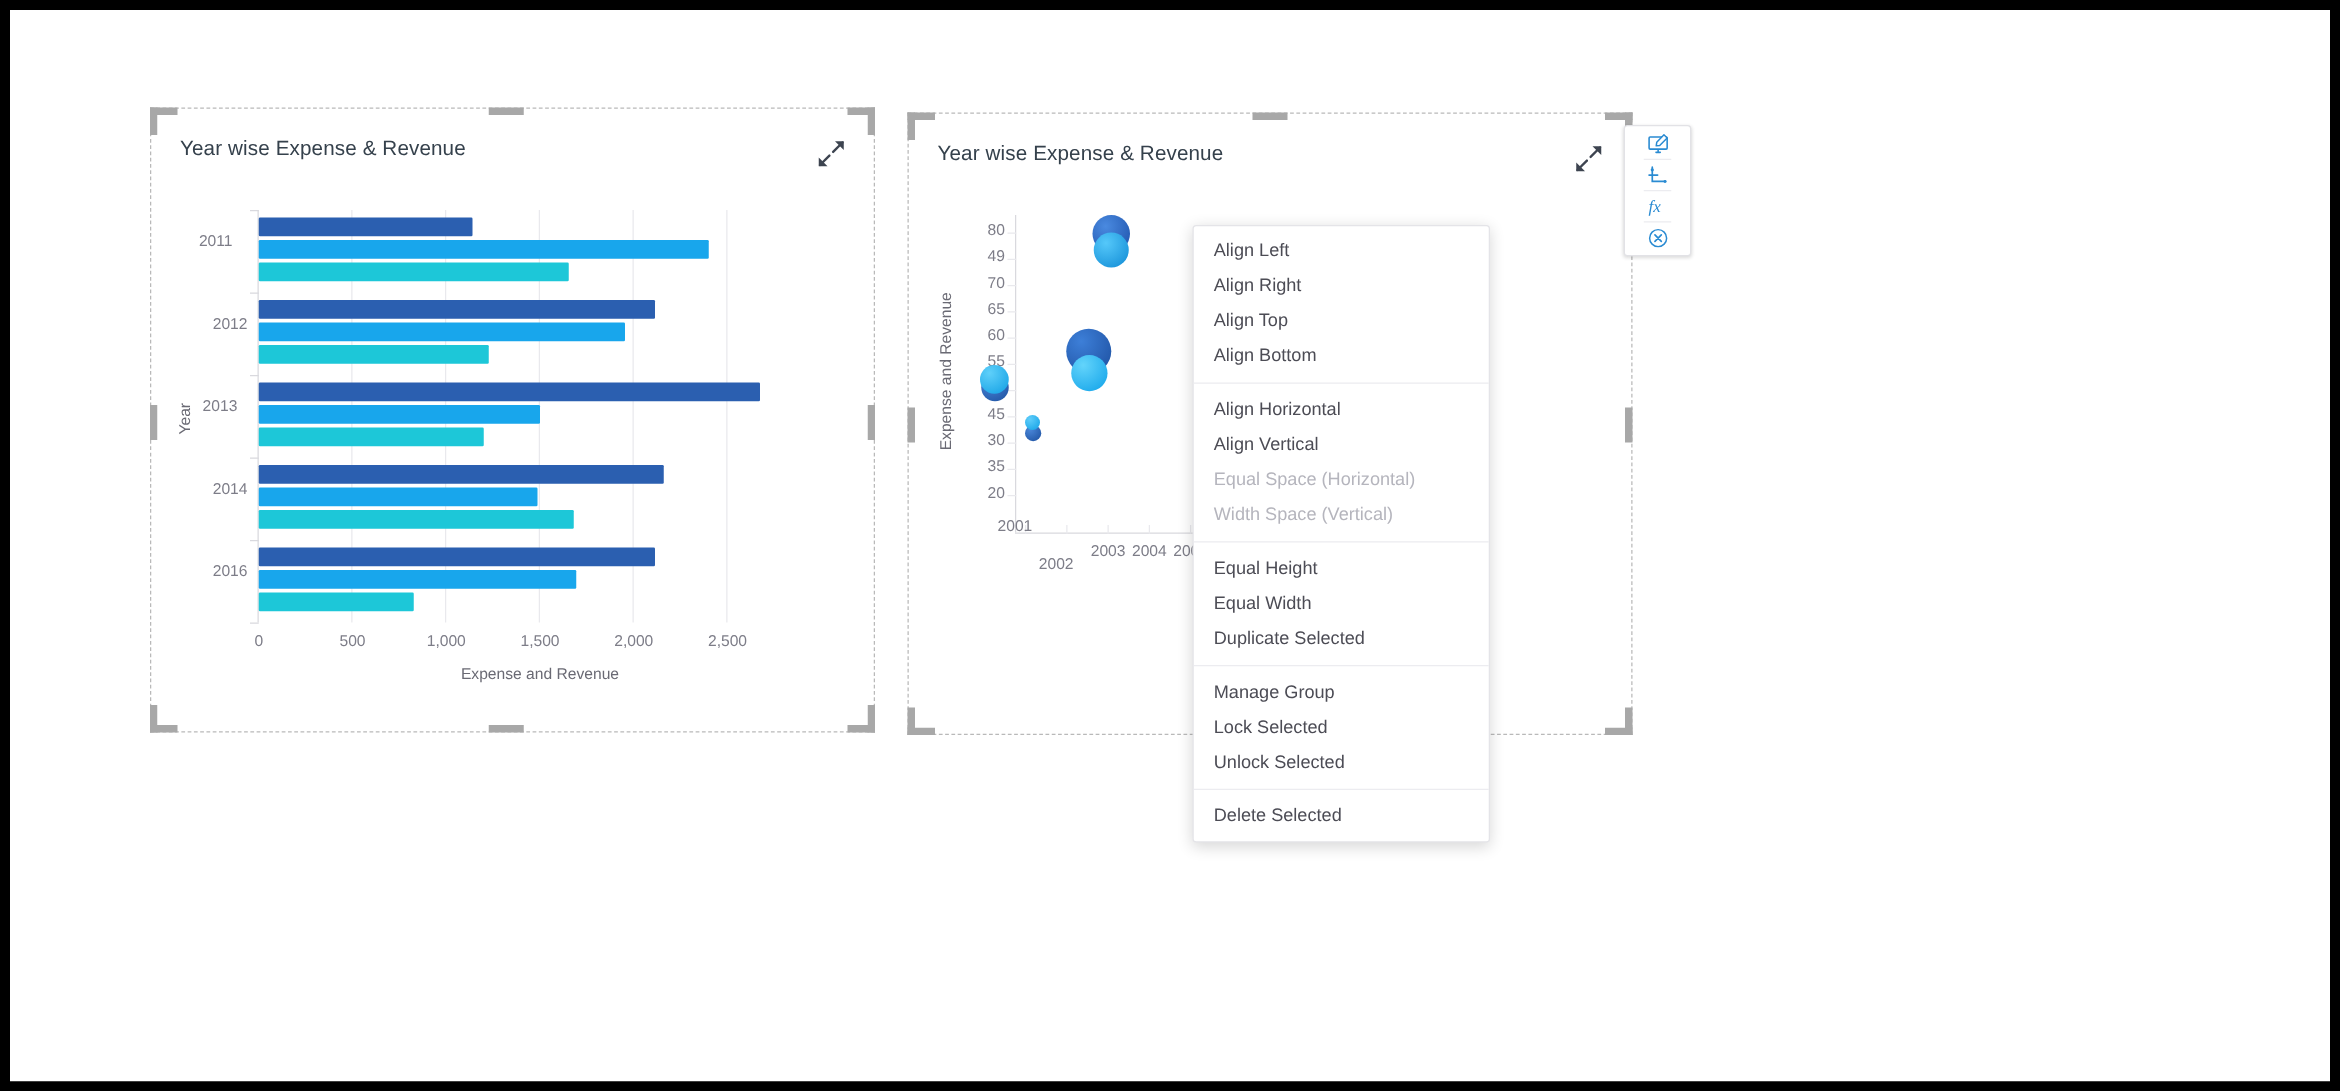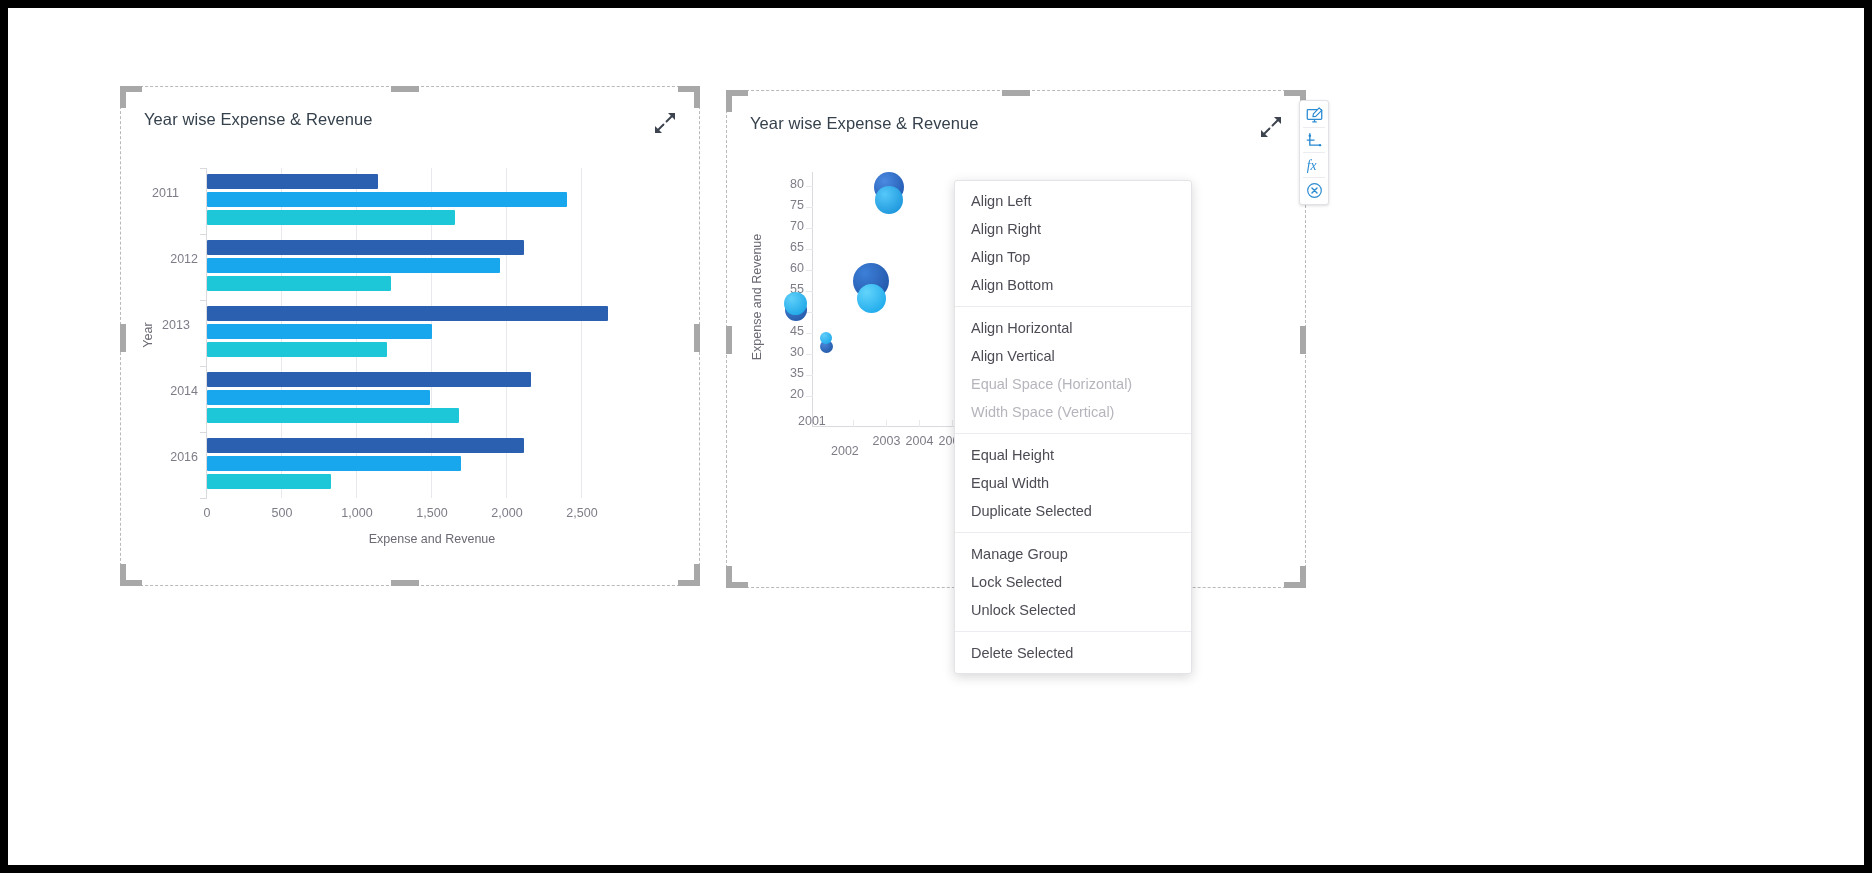--- a/index.html
+++ b/index.html
@@ -25,21 +25,21 @@
   .bar{position:absolute;height:15px;border-radius:1px;}
   .bar.s0{background:#2b5fb0;}
   .bar.s1{background:#18a6ec;}
   .bar.s2{background:#1dc7d8;}
 
   
   .bubble{position:absolute;border-radius:50%;}
 
   
   #tool-strip{position:absolute;width:28px;background:#fff;border:1px solid #e2e2e6;border-radius:3px;
-              box-shadow:0 1px 3px rgba(0,0,0,.14);display:flex;flex-direction:column;align-items:center;padding:2px 0;}
+              box-shadow:0 1px 3px rgba(0,0,0,.14);display:flex;flex-direction:column;align-items:center;padding:2px 12px;}
   .tool-btn{width:26px;height:24px;display:flex;align-items:center;justify-content:center;cursor:pointer;}
   .tool-sep{width:22px;height:1px;background:#ececf0;}
 
   
   #ctx-menu{position:absolute;background:#fff;border:1px solid #e4e4e8;border-radius:3px;
             box-shadow:0 3px 12px rgba(0,0,0,.16);padding:6px 0;box-sizing:border-box;}
   .menu-item{height:28px;line-height:28px;padding:0 16px;font-size:14.5px;color:#4c4c55;white-space:nowrap;cursor:pointer;}
   .menu-item.disabled{color:#b5b5bd;cursor:default;}
   .menu-sep{height:1px;background:#ececf0;margin:7px 0;}
 </style>
@@ -86,21 +86,21 @@
       <div class="gridline" style="left:380px;top:76px;width:1px;height:330px;"></div>
       <div class="gridline" style="left:455px;top:76px;width:1px;height:330px;"></div>
 
       <div class="axisline" style="left:74px;top:76px;width:7px;height:1px;"></div>
       <div class="axisline" style="left:74px;top:142px;width:7px;height:1px;"></div>
       <div class="axisline" style="left:74px;top:208px;width:7px;height:1px;"></div>
       <div class="axisline" style="left:74px;top:274px;width:7px;height:1px;"></div>
       <div class="axisline" style="left:74px;top:340px;width:7px;height:1px;"></div>
       <div class="axisline" style="left:74px;top:406px;width:7px;height:1px;"></div>
 
-      <div class="tick" style="left:26px;top:94px;width:44px;text-align:left;">2011</div>
+      <div class="tick" style="left:16px;top:94px;width:44px;text-align:right;">2011</div>
       <div class="tick" style="left:28px;top:160px;width:44px;text-align:right;">2012</div>
       <div class="tick" style="left:28px;top:226px;width:44px;text-align:center;">2013</div>
       <div class="tick" style="left:28px;top:292px;width:44px;text-align:right;">2014</div>
       <div class="tick" style="left:28px;top:358px;width:44px;text-align:right;">2016</div>
 
       <div class="bar s0" style="left:81px;top:82px;width:171px;"></div>
       <div class="bar s1" style="left:81px;top:100px;width:360px;"></div>
       <div class="bar s2" style="left:81px;top:118px;width:248px;"></div>
 
       <div class="bar s0" style="left:81px;top:148px;width:317px;"></div>
@@ -171,21 +171,21 @@
       <div class="gridline" style="left:74px;top:153px;width:7px;height:1px;"></div>
       <div class="gridline" style="left:74px;top:174px;width:7px;height:1px;"></div>
       <div class="gridline" style="left:74px;top:195px;width:7px;height:1px;"></div>
       <div class="gridline" style="left:74px;top:216px;width:7px;height:1px;"></div>
       <div class="gridline" style="left:74px;top:237px;width:7px;height:1px;"></div>
       <div class="gridline" style="left:74px;top:258px;width:7px;height:1px;"></div>
       <div class="gridline" style="left:74px;top:279px;width:7px;height:1px;"></div>
       <div class="gridline" style="left:74px;top:300px;width:7px;height:1px;"></div>
 
       <div class="tick" style="left:36px;top:81px;width:36px;text-align:right;">80</div>
-      <div class="tick" style="left:36px;top:102px;width:36px;text-align:right;">75</div>
+      <div class="tick" style="left:36px;top:102px;width:36px;text-align:right;">49</div>
       <div class="tick" style="left:36px;top:123px;width:36px;text-align:right;">70</div>
       <div class="tick" style="left:36px;top:144px;width:36px;text-align:right;">65</div>
       <div class="tick" style="left:36px;top:165px;width:36px;text-align:right;">60</div>
       <div class="tick" style="left:36px;top:186px;width:36px;text-align:right;">55</div>
       <div class="tick" style="left:36px;top:207px;width:36px;text-align:right;">50</div>
       <div class="tick" style="left:36px;top:228px;width:36px;text-align:right;">45</div>
       <div class="tick" style="left:36px;top:249px;width:36px;text-align:right;">30</div>
       <div class="tick" style="left:36px;top:270px;width:36px;text-align:right;">35</div>
       <div class="tick" style="left:36px;top:291px;width:36px;text-align:right;">20</div>
 

